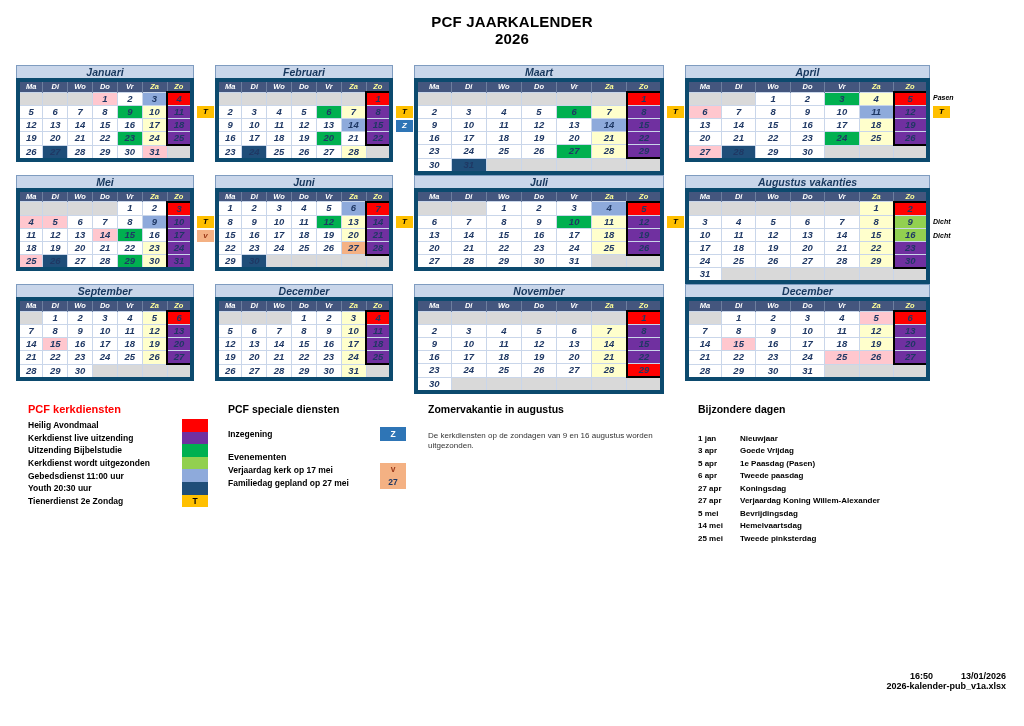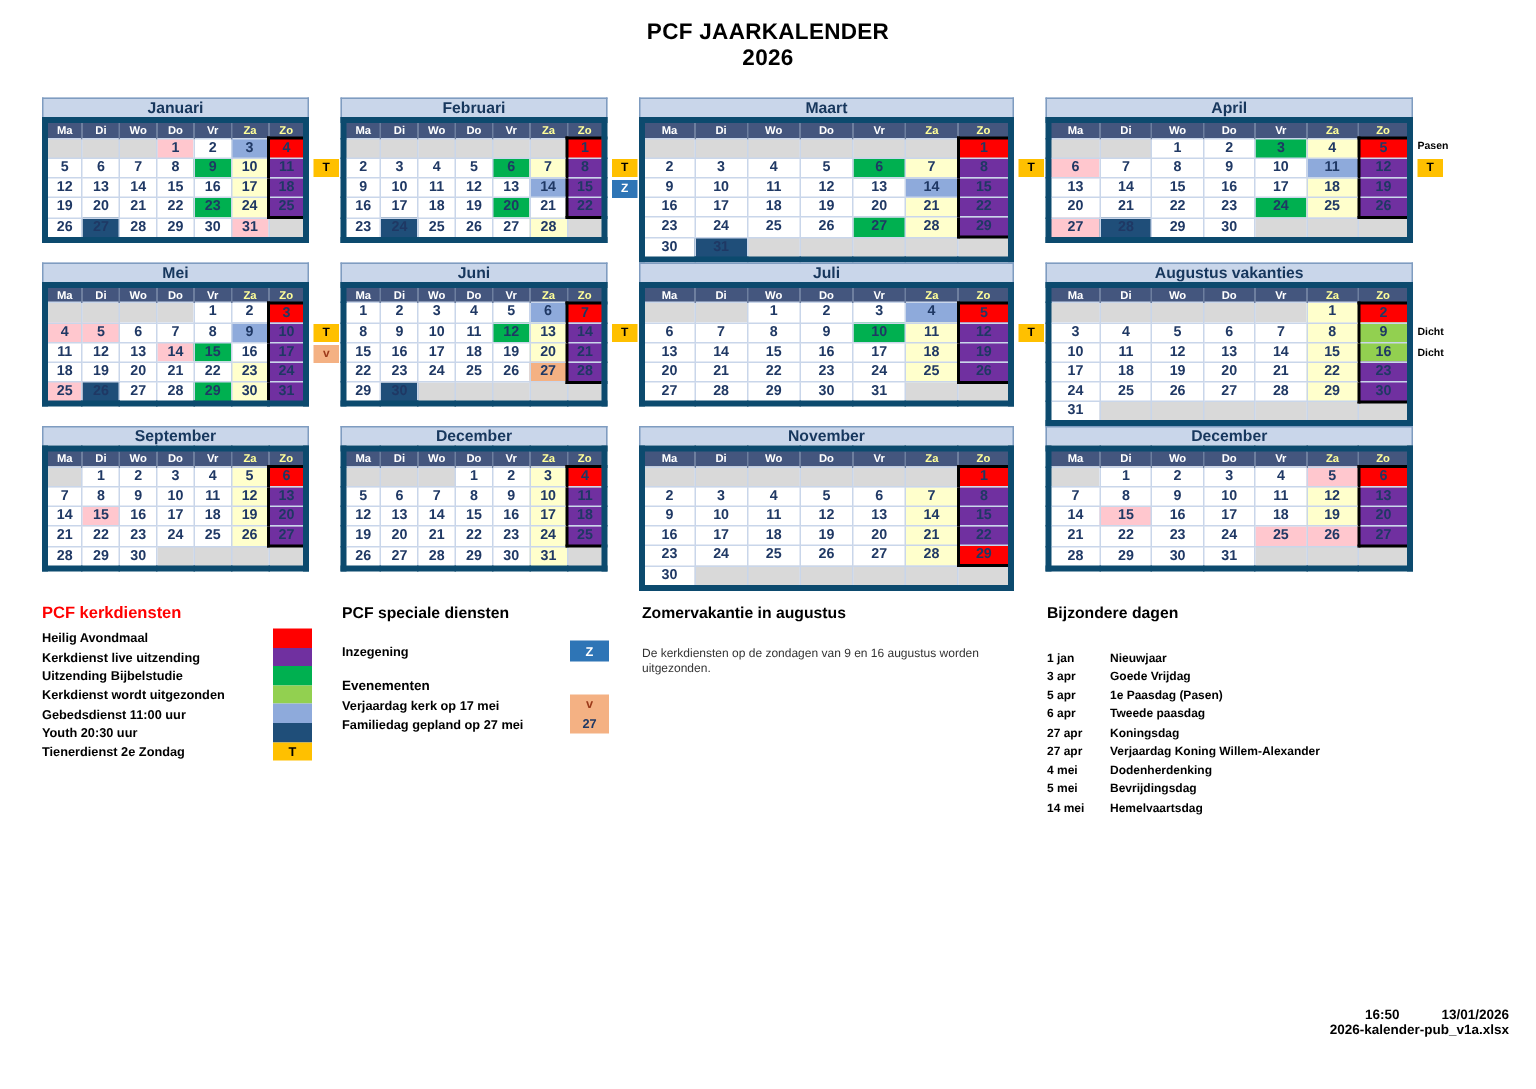--- a/index.html
+++ b/index.html
@@ -3,21 +3,21 @@
 <meta charset="utf-8">
 <style>
   * { margin:0; padding:0; box-sizing:border-box; }
   body { font-family:"Liberation Sans", sans-serif; background:#fff; }
   .page { position:relative; width:1024px; height:726px; background:#ffffff; overflow:hidden; }
 
   .title-block { text-align:center; padding-top:13px; }
   .title-line { font-size:15px; font-weight:bold; color:#000; line-height:17px; letter-spacing:0.2px; }
 
   #months { display:grid; grid-template-columns:178px 178px 250px 245px; column-gap:21px; row-gap:0px;
-            margin-left:28px; margin-top:18px; align-items:start; }
+            margin-left:16px; margin-top:18px; align-items:start;font-style:italic; }
   .month { position:relative; }
   .mtitle { background:#C9D6EA; border:1px solid #7F9CC0; border-bottom:none; color:#17375D;
             font-size:10.5px; font-weight:bold; text-align:center; height:13px; line-height:12px; }
   .month table { border-collapse:collapse; width:100%; table-layout:fixed; border:4px solid #0c4a6e; }
   .month th { background:#44567E; color:#fff; font-size:7.5px; font-weight:bold; height:11px;
               border-right:1px solid #6d7f9f; text-align:center; }
   .month th.we { color:#FFFF99; }
   .month td { border:1px solid #C9D6EA; height:12px; line-height:12px; text-align:center;
               font-size:9.5px; font-weight:bold; color:#1F3864; padding:0; }
 
@@ -964,30 +964,30 @@
         </div>
         <div class="bz-row">
           <span class="bz-date">27 apr</span>
           <span class="bz-name">Koningsdag</span>
         </div>
         <div class="bz-row">
           <span class="bz-date">27 apr</span>
           <span class="bz-name">Verjaardag Koning Willem-Alexander</span>
         </div>
         <div class="bz-row">
-          <span class="bz-date">4 mei</span>
-          <span class="bz-name">Dodenherdenking</span>
-        </div>
-        <div class="bz-row">
           <span class="bz-date">5 mei</span>
           <span class="bz-name">Bevrijdingsdag</span>
         </div>
         <div class="bz-row">
           <span class="bz-date">14 mei</span>
           <span class="bz-name">Hemelvaartsdag</span>
+        </div>
+        <div class="bz-row">
+          <span class="bz-date">25 mei</span>
+          <span class="bz-name">Tweede pinksterdag</span>
         </div>
       </div>
   </div>
 
   <div class="footer">
     <div class="footer-line1">
       <span>16:50</span>
       <span>13/01/2026</span>
     </div>
     <div>2026-kalender-pub_v1a.xlsx</div>

